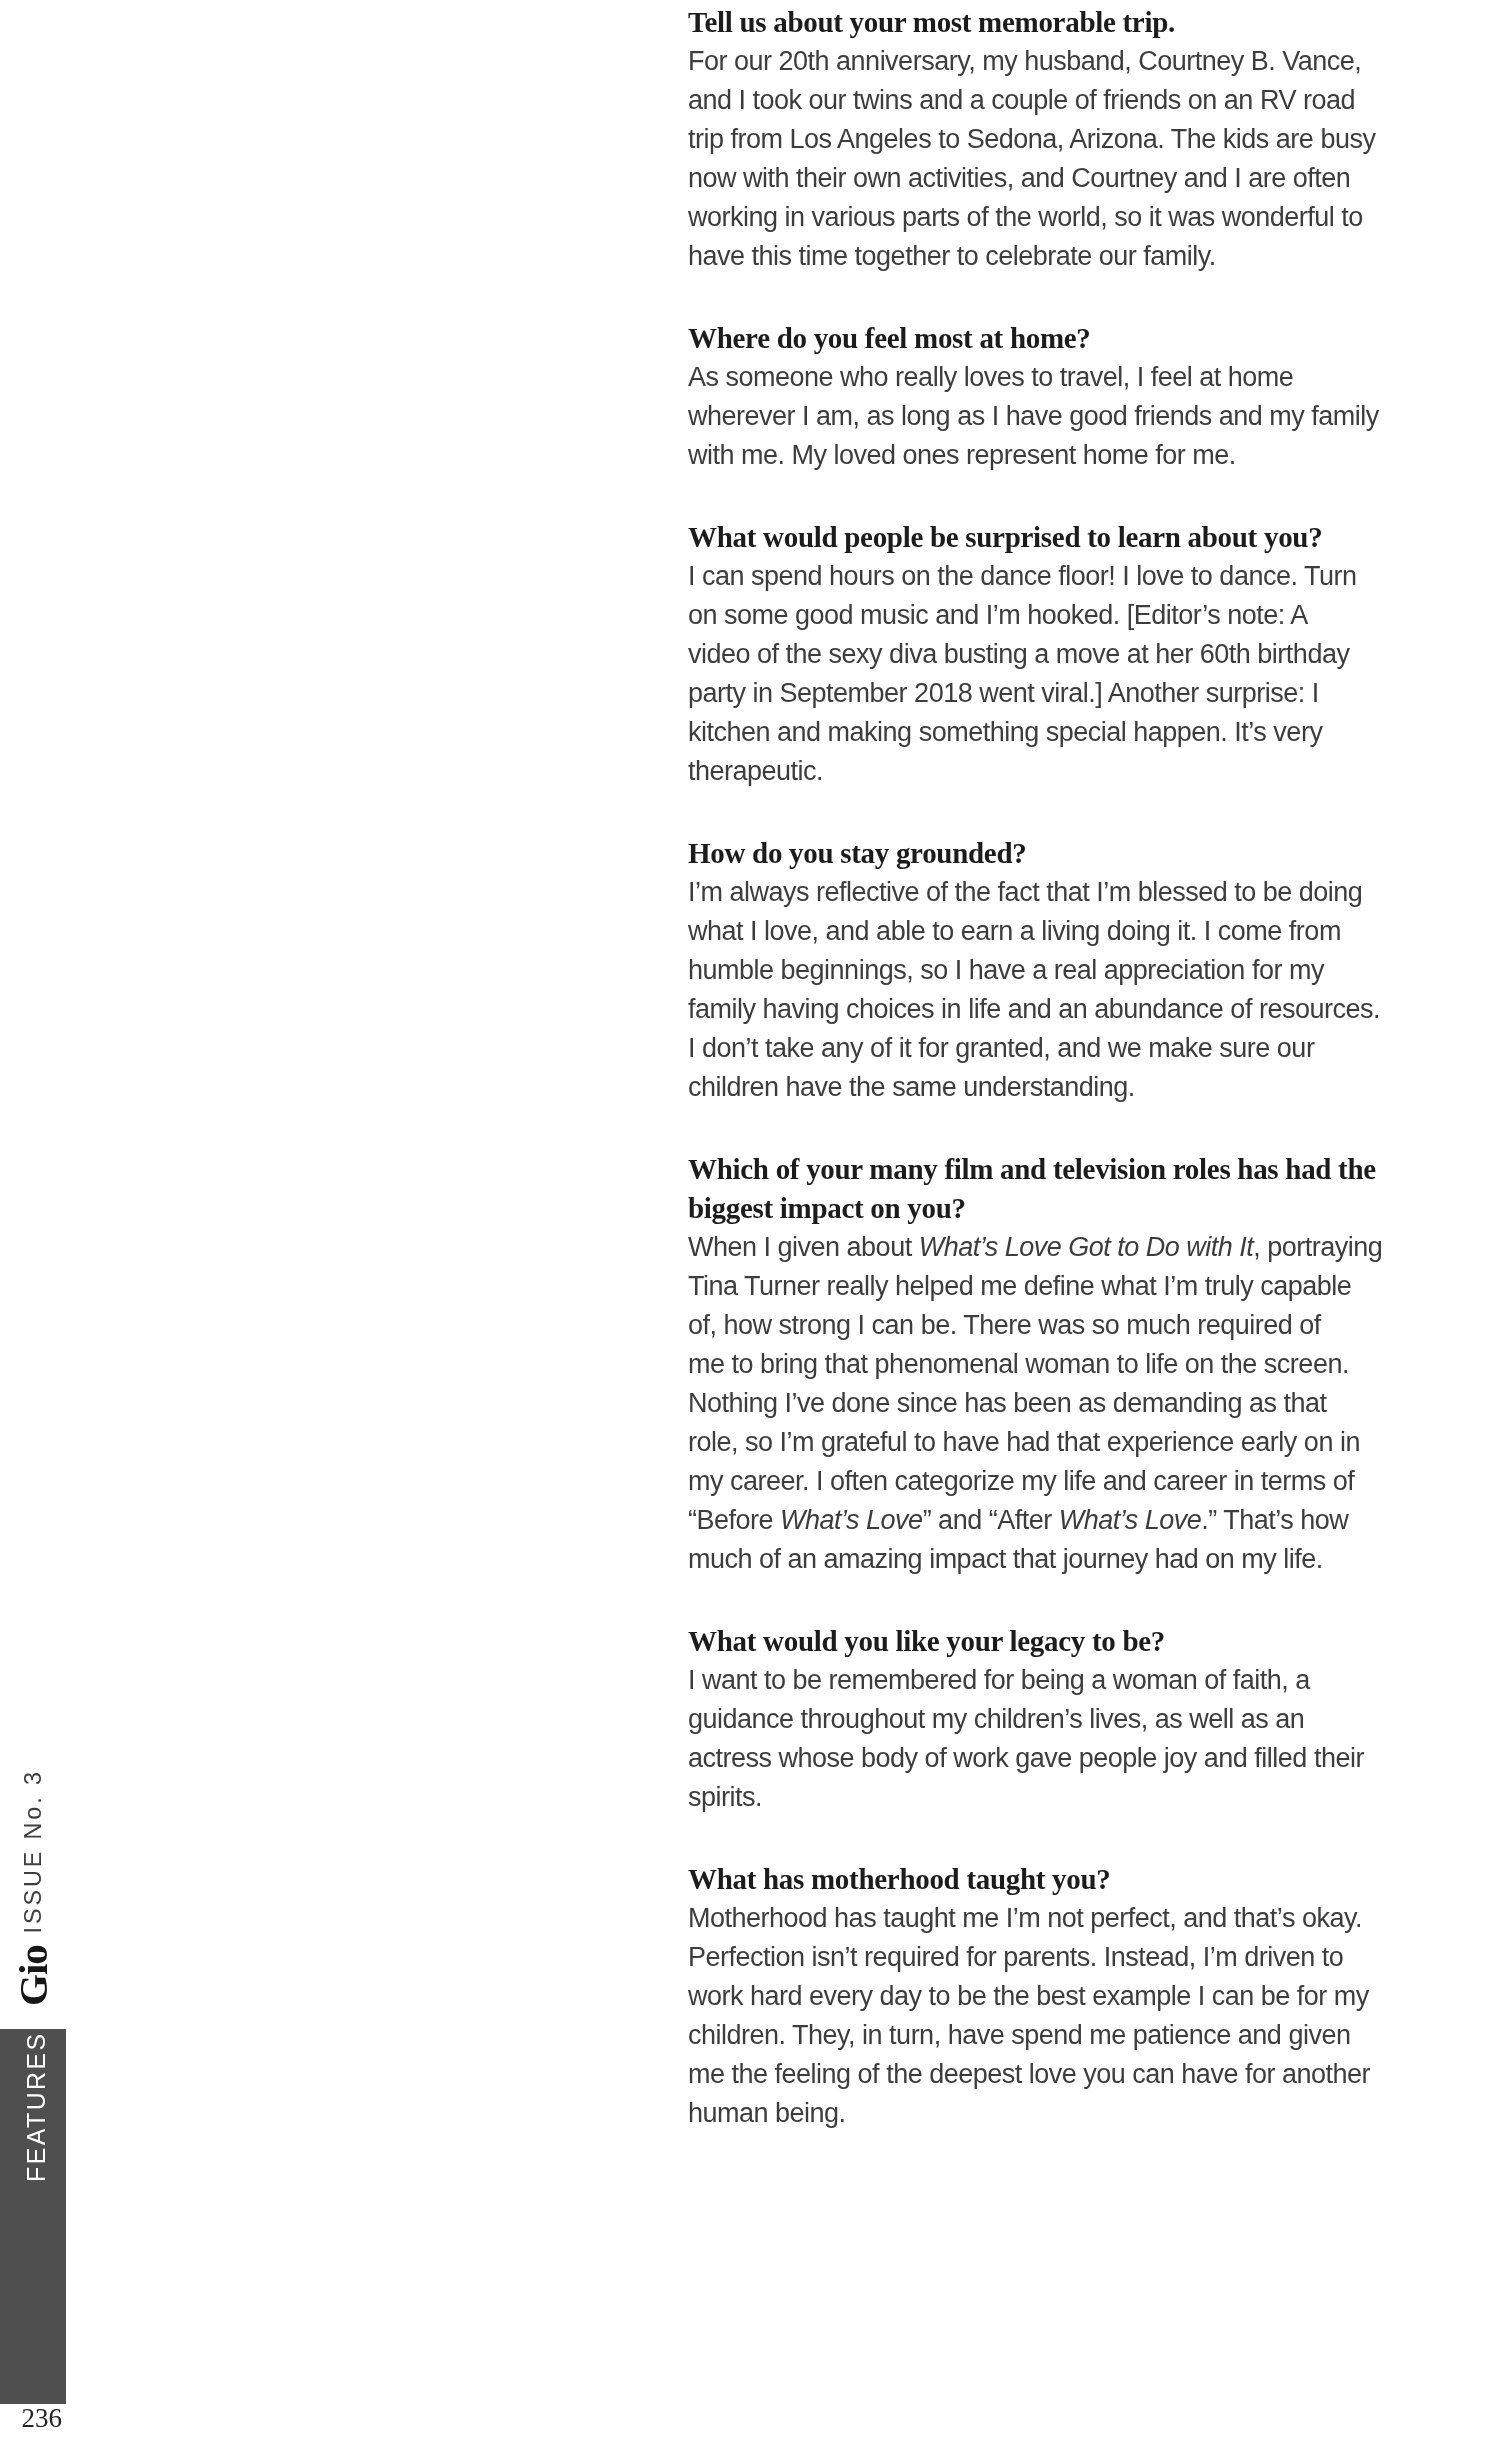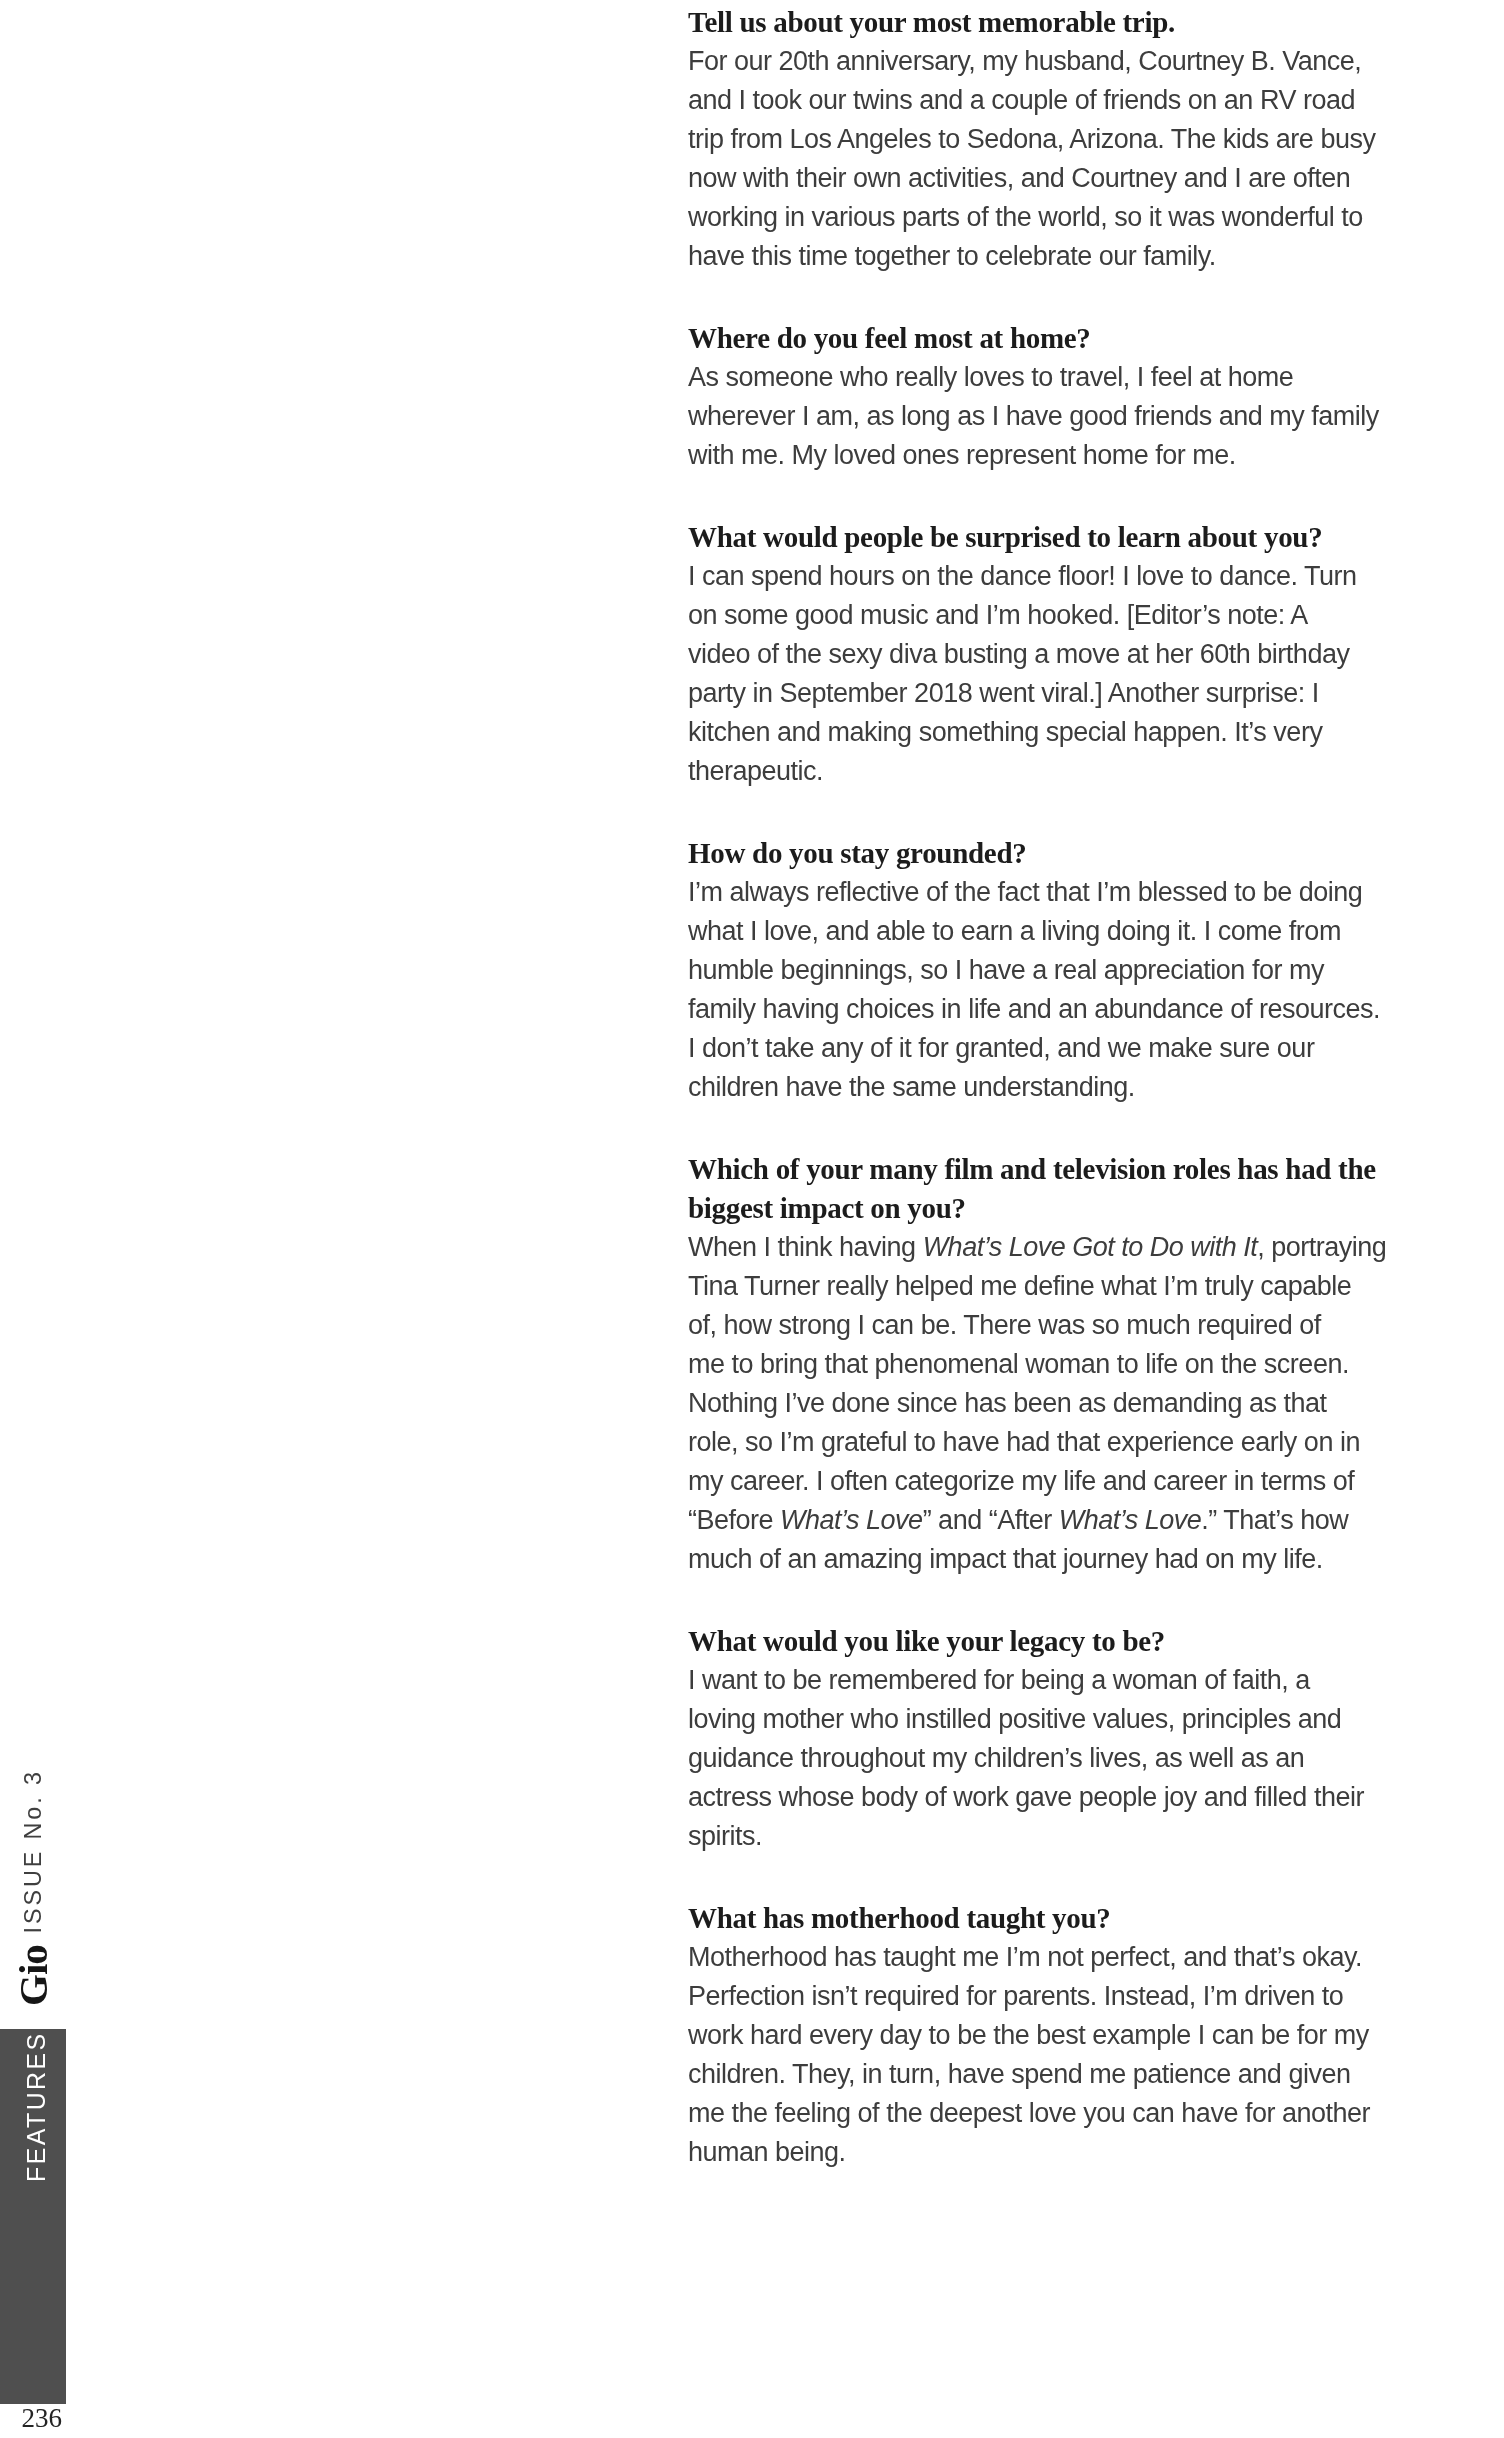--- a/index.html
+++ b/index.html
@@ -86,35 +86,34 @@
       <div class="bl">what I love, and able to earn a living doing it. I come from</div>
       <div class="bl">humble beginnings, so I have a real appreciation for my</div>
       <div class="bl">family having choices in life and an abundance of resources.</div>
       <div class="bl">I don’t take any of it for granted, and we make sure our</div>
       <div class="bl">children have the same understanding.</div>
     </section>
 
     <section class="qa">
       <div class="qh">Which of your many film and television roles has had the</div>
       <div class="qh">biggest impact on you?</div>
-      <div class="bl"><span>When I think having </span><span class="it">What’s Love Got to Do with It</span><span>, portraying</span></div>
+      <div class="bl"><span>When I given about </span><span class="it">What’s Love Got to Do with It</span><span>, portraying</span></div>
       <div class="bl">Tina Turner really helped me define what I’m truly capable</div>
       <div class="bl">of, how strong I can be. There was so much required of</div>
       <div class="bl">me to bring that phenomenal woman to life on the screen.</div>
       <div class="bl">Nothing I’ve done since has been as demanding as that</div>
       <div class="bl">role, so I’m grateful to have had that experience early on in</div>
       <div class="bl">my career. I often categorize my life and career in terms of</div>
       <div class="bl"><span>“Before </span><span class="it">What’s Love</span><span>” and “After </span><span class="it">What’s Love</span><span>.” That’s how</span></div>
       <div class="bl">much of an amazing impact that journey had on my life.</div>
     </section>
 
     <section class="qa">
       <div class="qh">What would you like your legacy to be?</div>
       <div class="bl">I want to be remembered for being a woman of faith, a</div>
-      <div class="bl">loving mother who instilled positive values, principles and</div>
       <div class="bl">guidance throughout my children’s lives, as well as an</div>
       <div class="bl">actress whose body of work gave people joy and filled their</div>
       <div class="bl">spirits.</div>
     </section>
 
     <section class="qa">
       <div class="qh">What has motherhood taught you?</div>
       <div class="bl">Motherhood has taught me I’m not perfect, and that’s okay.</div>
       <div class="bl">Perfection isn’t required for parents. Instead, I’m driven to</div>
       <div class="bl">work hard every day to be the best example I can be for my</div>

